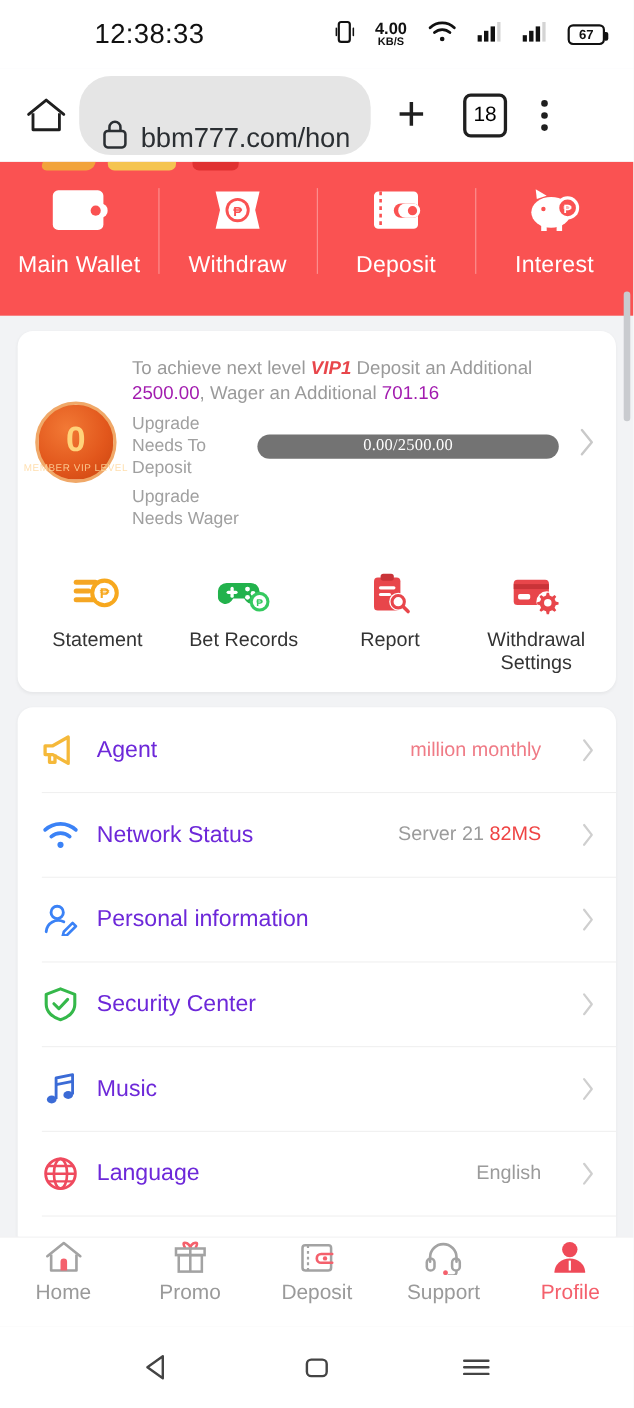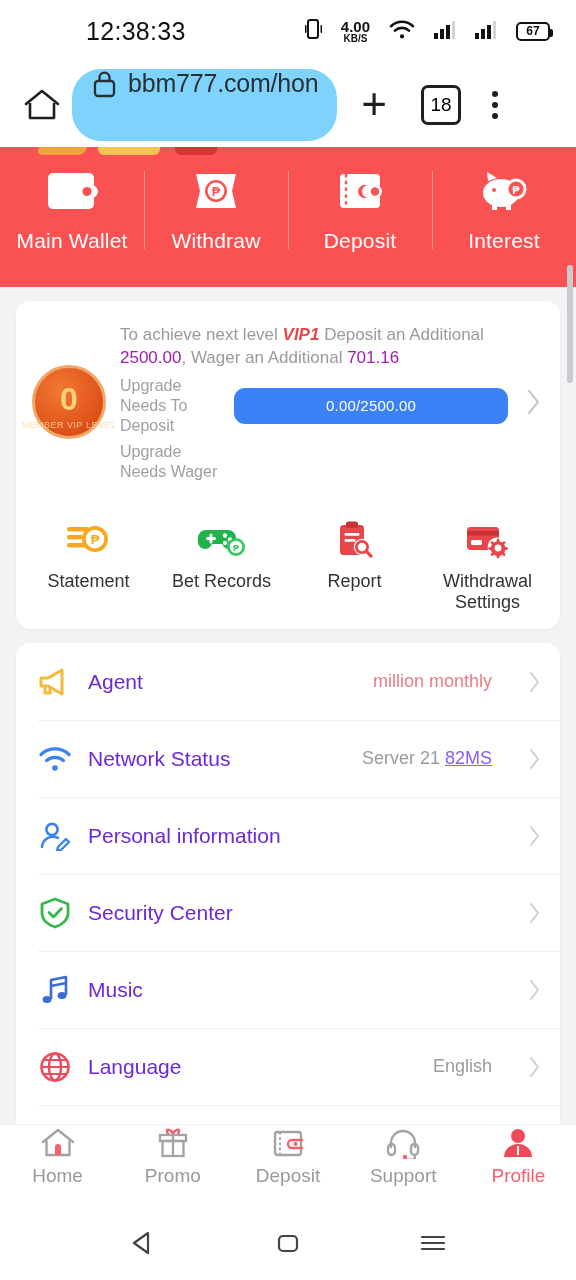--- a/index.html
+++ b/index.html
@@ -42,22 +42,22 @@
   
   .browserbar {
     height: 85px; flex: 0 0 85px;
     background: #ffffff;
     display: flex; align-items: center;
     padding: 0 18px; gap: 6px;
   }
   .bb-home { width: 48px; display: flex; justify-content: center; }
   .urlbox {
     flex: 1 1 auto; max-width: 265px;
-    height: 72px; background: #7dd3fc; border-radius: 29px;
-    display: flex; align-items: flex-start; gap: 11px;
+    height: 72px; background: #e5e5e5; border-radius: 29px;
+    display: flex; align-items: flex-end; gap: 11px;
     padding: 0 20px; overflow: hidden;
   }
   .urltext {
     font-size: 25px; color: #2b2f33; white-space: nowrap;
     overflow: hidden; letter-spacing: -.2px;
   }
   .bb-plus { width: 62px; text-align: center; font-size: 44px; font-weight: 300; color: #1f1f1f; line-height: .7; }
   .bb-tabs {
     width: 40px; height: 40px; border: 3px solid #1f1f1f; border-radius: 7px;
     display: flex; align-items: center; justify-content: center;
@@ -117,22 +117,22 @@
   }
   .vipbody { flex: 1 1 auto; min-width: 0; }
   .vipmsg { font-size: 17px; color: #9a9a9a; line-height: 1.38; margin-bottom: 6px; }
   .vipmsg .vip-tag { color: #e8464b; font-weight: 700; font-style: italic; }
   .vipmsg .amt { color: #a21caf; font-weight: 400; text-align: center; }
   .progrow { display: flex; align-items: center; gap: 10px; margin-top: 6px; }
   .proglabel {
     flex: 0 0 104px; font-size: 16px; color: #a0a0a0; line-height: 1.25;
   }
   .progtrack {
-    flex: 1 1 auto; height: 36px; border-radius: 11px;
-    background: #3b82f6; position: relative; overflow: hidden;
+    flex: 1 1 auto; height: 22px; border-radius: 11px;
+    background: #737373; position: relative; overflow: hidden; font-family: Liberation Serif, serif;
   }
   .progfill { position: absolute; left: 0; top: 0; bottom: 0; background: #15bd15; border-radius: 11px; }
   .progtext {
     position: absolute; inset: 0; display: flex; align-items: center; justify-content: center;
     font-size: 15px; color: #ffffff; letter-spacing: .2px;
   }
   .vipchev { flex: 0 0 24px; display: flex; justify-content: center; }
 
   
   .quickrow { display: flex; padding: 16px 6px 16px 6px; }
@@ -150,21 +150,21 @@
     position: relative;
   }
   .menurow + .menurow::before {
     content: ""; position: absolute; left: 22px; right: 0; top: 0;
     height: 1px; background: #f0f0f0;
   }
   .menu-ico { flex: 0 0 34px; display: flex; justify-content: center; align-items: center; }
   .menu-label { flex: 1 1 auto; font-size: 21px; color: #6d28d9; }
   .menu-value { font-size: 18px; color: #9b9b9b; white-space: nowrap; }
   .menu-value.accent { color: #ef7b86; }
-  .menu-value .ms { color: #8b5cf6; text-decoration: underline; }
+  .menu-value .ms { color: #ef4444; }
   .menu-chev { flex: 0 0 22px; display: flex; justify-content: flex-end; margin-left: 12px; }
 
   
   .vscroll {
     position: absolute; right: 3px; top: 0; width: 6px; height: 118px;
     background: #c9cbcf; border-radius: 3px;
   }
 
   
   .tabbar {

